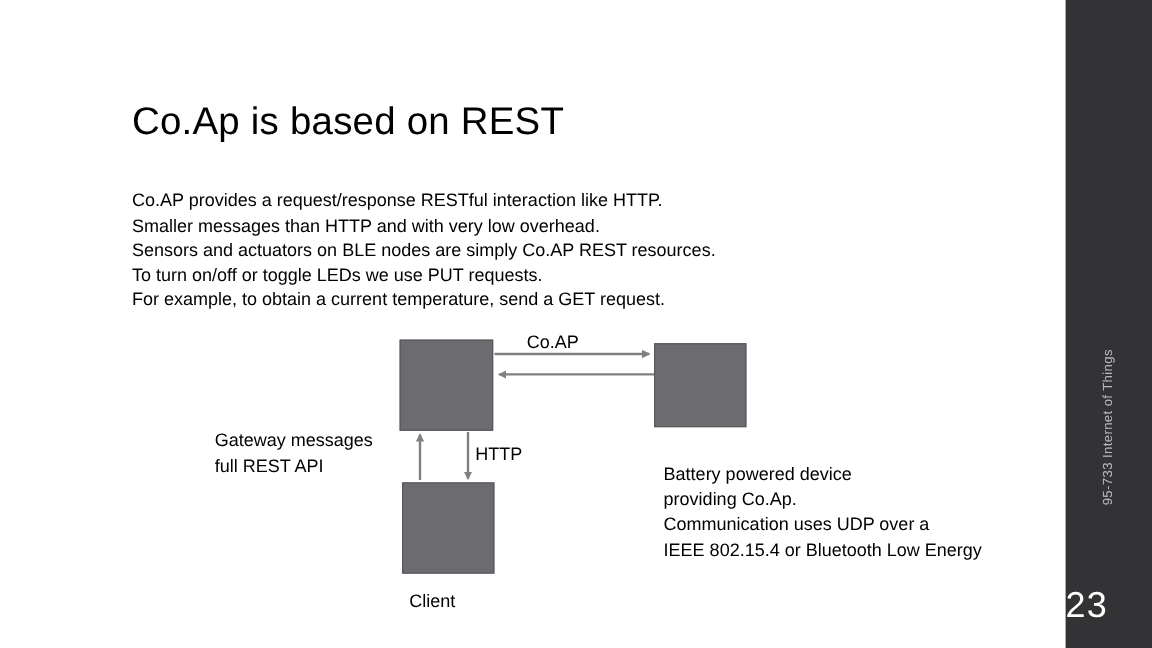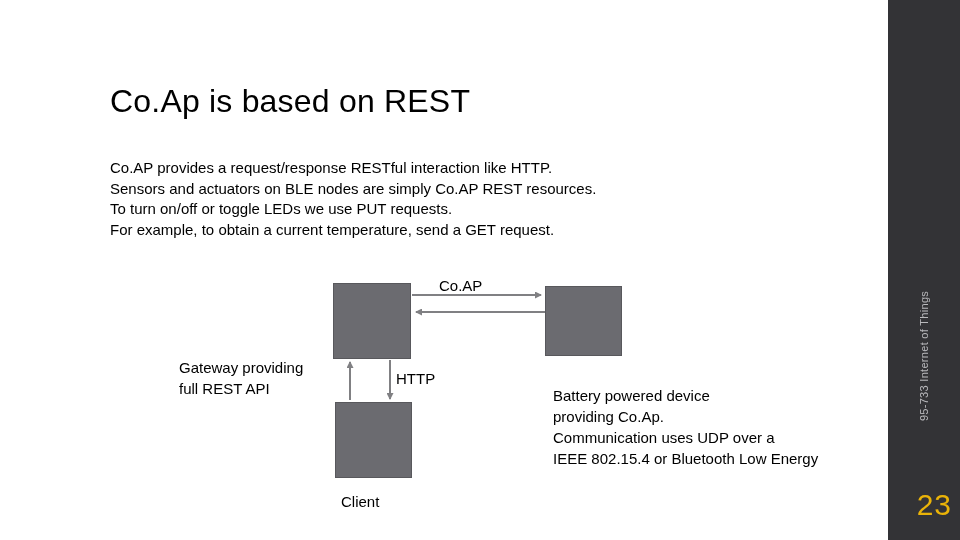--- a/index.html
+++ b/index.html
@@ -107,35 +107,36 @@
     font-size: 11px;
     color: #b9b9bc;
     white-space: nowrap;
     letter-spacing: 0.3px;
   }
   #sidebar-pagenum {
     position: absolute;
     left: 0;
     right: 8px;
     bottom: 18px;
-    text-align: right;
+    text-align: left;
     font-size: 30px;
-    color: #eab308;
+    color: #ffffff;
     letter-spacing: 1px;
   }
 </style>
 </head>
 <body>
 
 <div id="slide">
 
   <div id="slide-title">Co.Ap is based on REST</div>
 
   <div id="body-text">
     <div class="line">Co.AP provides a request/response RESTful interaction like HTTP.</div>
+    <div class="line">Smaller messages than HTTP and with very low overhead.</div>
     <div class="line">Sensors and actuators on BLE nodes are simply Co.AP REST resources.</div>
     <div class="line">To turn on/off or toggle LEDs we use PUT requests.</div>
     <div class="line">For example, to obtain a current temperature, send a GET request.</div>
   </div>
 
   <div id="diagram">
 
     <div class="node-box" id="box-gateway"></div>
     <div class="node-box" id="box-device"></div>
     <div class="node-box" id="box-client"></div>
@@ -165,21 +166,21 @@
       <line x1="390" y1="360" x2="390" y2="399" stroke="#808083" stroke-width="2" marker-end="url(#ah-down)"></line>
     </svg>
 
     <div class="diagram-label" id="label-coap">Co.AP</div>
 
     <div class="diagram-label" id="label-http">HTTP</div>
 
     <div class="diagram-label" id="label-client">Client</div>
 
     <div class="diagram-label" id="label-gateway">
-      <div class="line">Gateway providing</div>
+      <div class="line">Gateway messages</div>
       <div class="line">full REST API</div>
     </div>
 
     <div class="diagram-label" id="label-device">
       <div class="line">Battery powered device</div>
       <div class="line">providing Co.Ap.</div>
       <div class="line">Communication uses UDP over a</div>
       <div class="line">IEEE 802.15.4 or Bluetooth Low Energy</div>
     </div>
 

